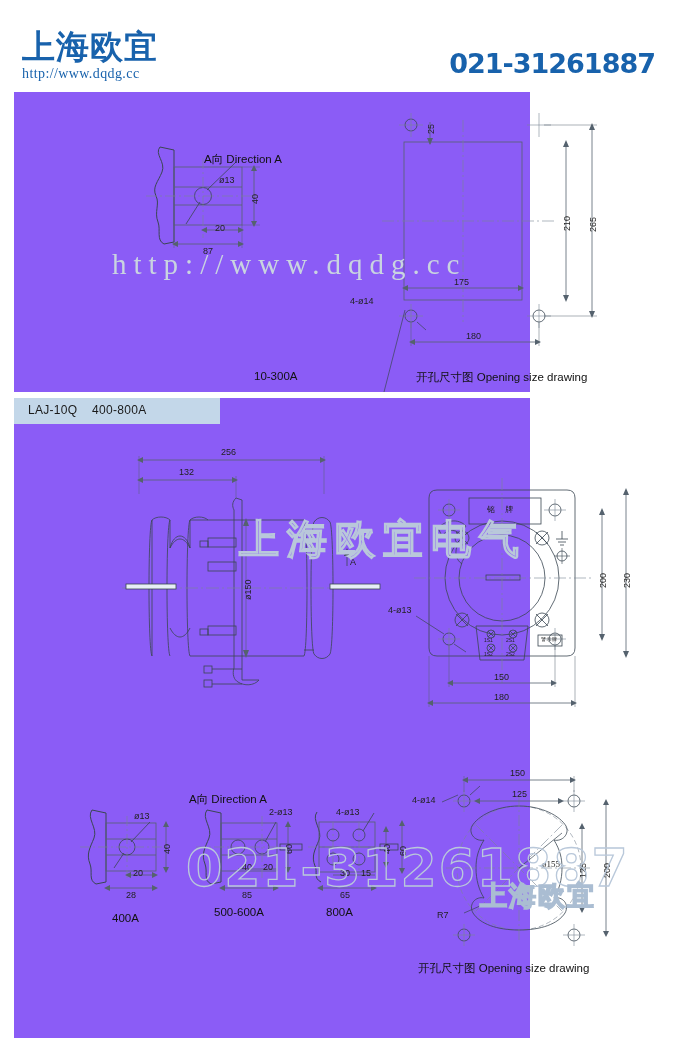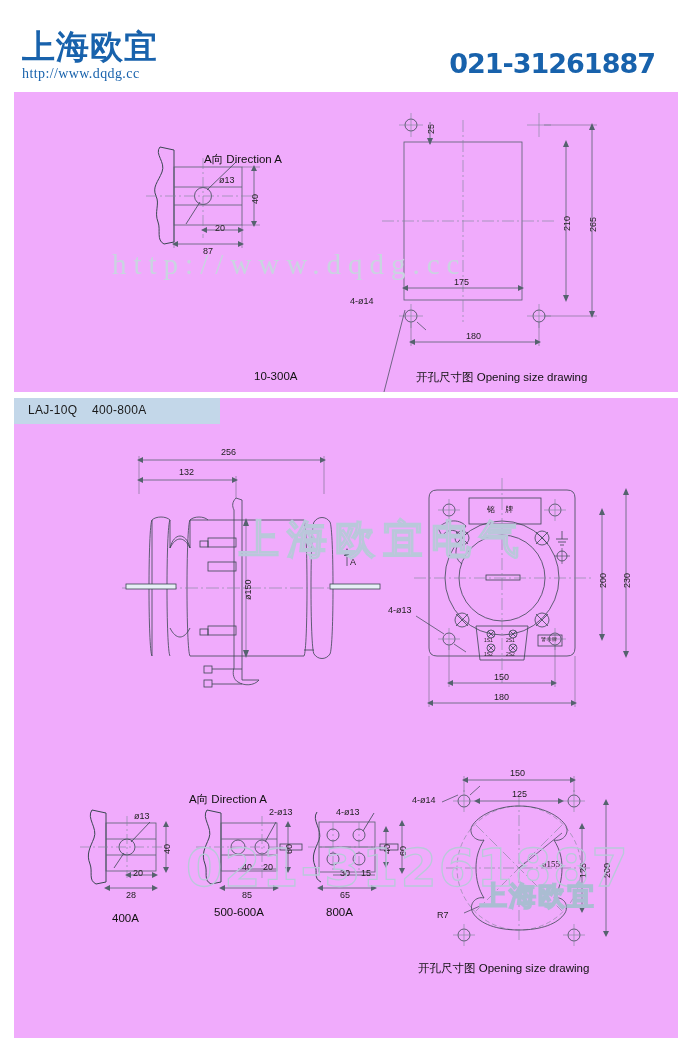--- a/index.html
+++ b/index.html
@@ -26,21 +26,21 @@
     font-size:14px;color:#1862ac;letter-spacing:.4px;
   }
   .phone{
     position:absolute;right:25px;top:48px;
     font-family:"DejaVu Sans",sans-serif;
     font-size:27px;font-weight:bold;color:#1862ac;
     letter-spacing:-1px;
   }
 
   
-  .panel{position:absolute;left:14px;width:664px;background:#f0abfc;}
+  .panel{position:absolute;left:14px;width:516px;background:#8b5cf6;}
   #panel-a{top:92px;height:300px;}
   #panel-b{top:398px;height:640px;}
   .band{
     position:absolute;left:0;top:0;width:206px;height:26px;
     background:#c3d7e9;
   }
   .band-label{
     position:absolute;left:14px;top:5px;
     font-size:12px;color:#1a1a1a;letter-spacing:.3px;
     white-space:pre;

